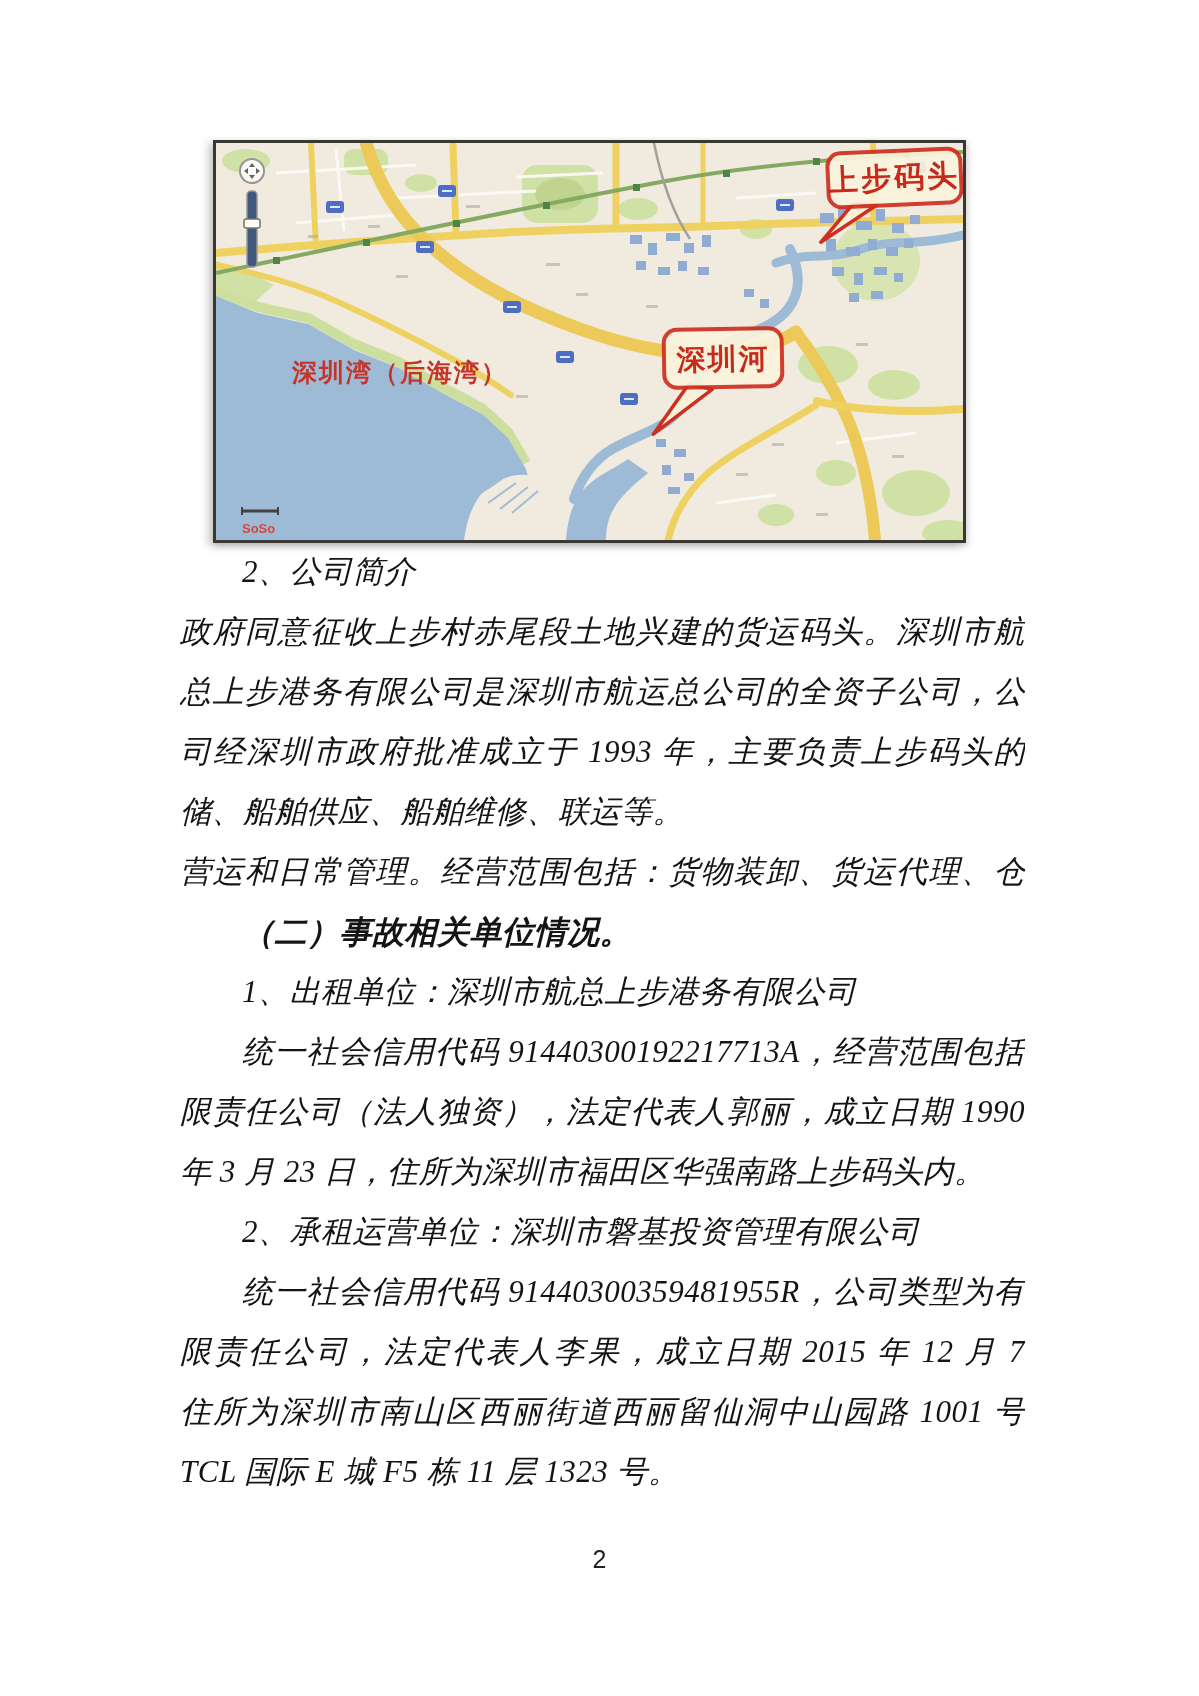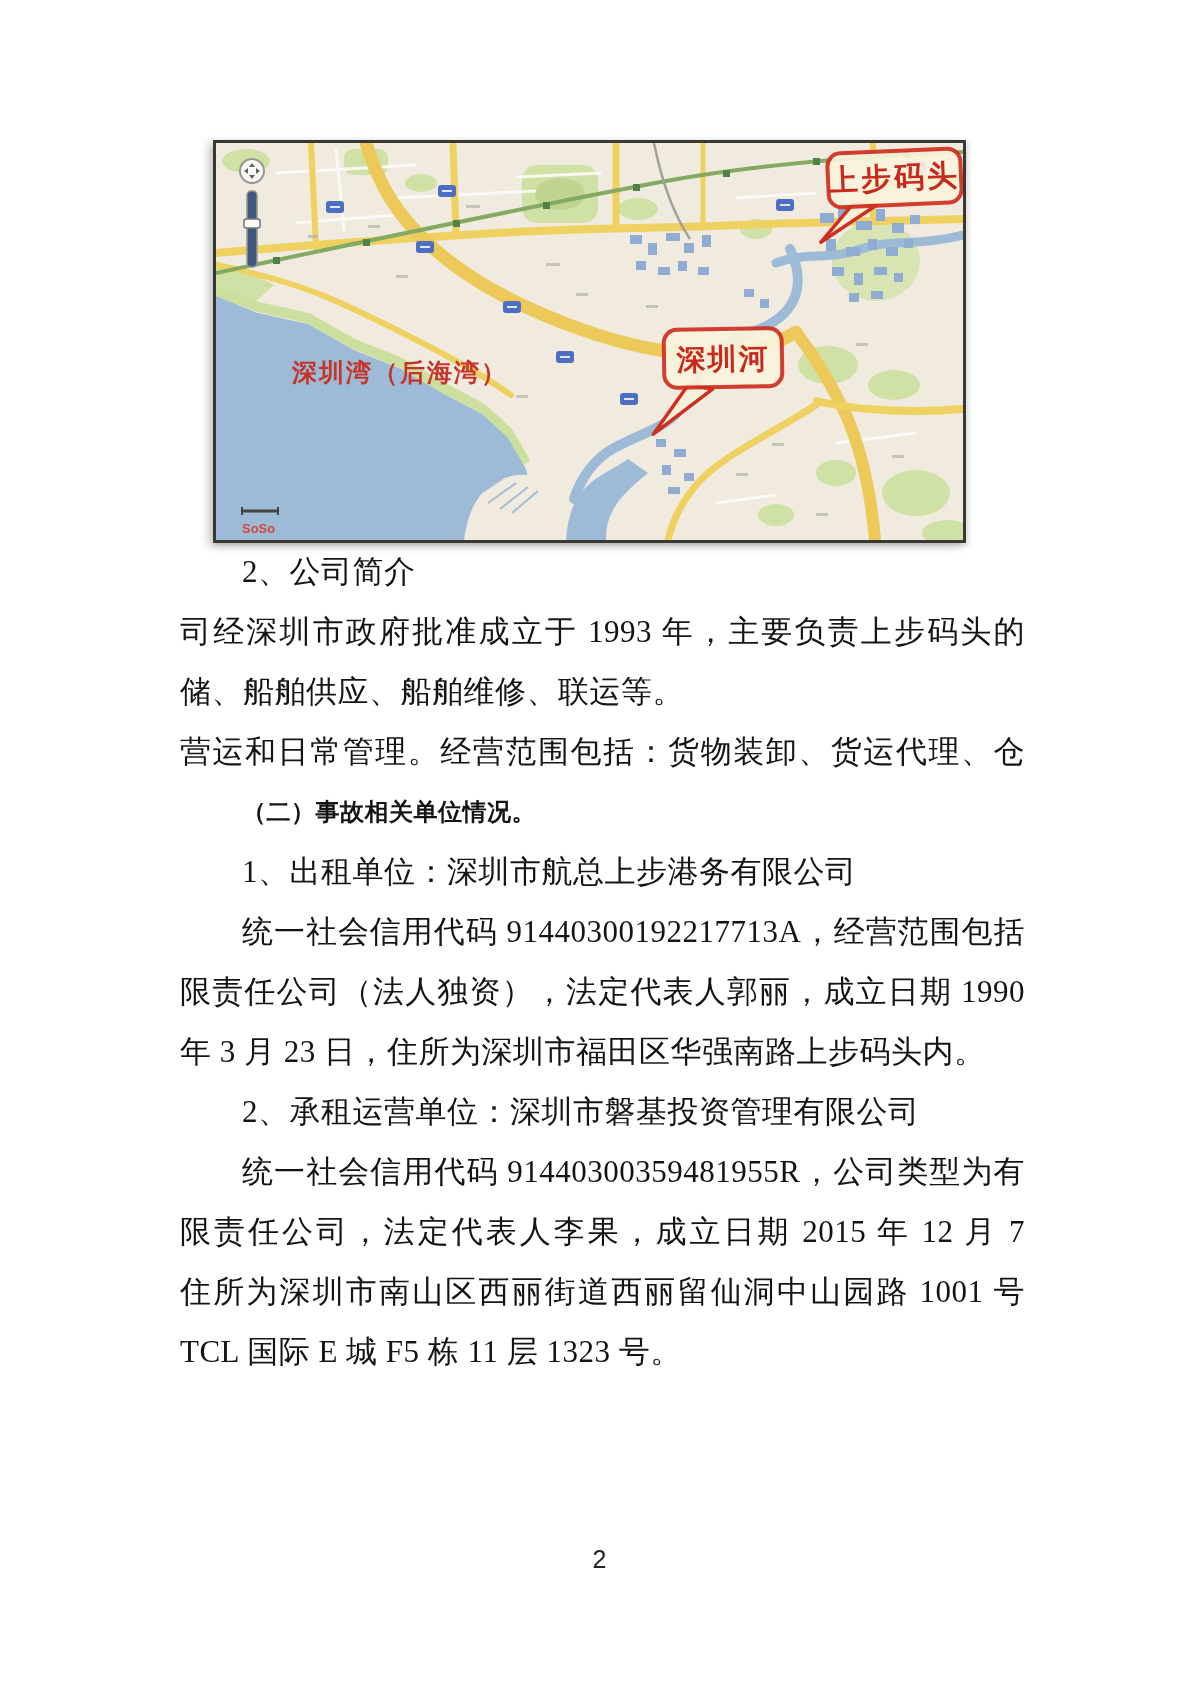--- a/index.html
+++ b/index.html
@@ -24,27 +24,28 @@
   
   .textblock{
     position:absolute;left:180px;top:542px;width:845px;
   }
   .line{
     height:60px;line-height:60px;
     font-size:31px;
     letter-spacing:0.5px;
     overflow:hidden;
     white-space:nowrap;
+    font-style:italic;
   }
   .line.jl{ text-align:justify; text-align-last:justify; white-space:normal; }
   .line.indent{ padding-left:62px; }
   .line.bold{
     font-family:"Liberation Sans", sans-serif;
     font-weight:700;
-    font-size:24px;
+    font-size:32px;
   }
   .pagenum{
     position:absolute;left:0;top:1545px;width:1199px;
     text-align:center;
     font-family:"Liberation Sans", sans-serif;
     font-size:25px;color:#222;
   }
 </style>
 </head>
 <body>
@@ -243,20 +244,22 @@
       <g transform="rotate(-1 507 215)">
         <polygon points="472,241 436,290 496,246" fill="#f8f1d9" stroke="#cf2f20" stroke-width="3.5" stroke-linejoin="round"></polygon>
         <rect x="448" y="186" width="118" height="58" rx="13" fill="#faf4dd" opacity="0.92" stroke="#cf2f20" stroke-width="4"></rect>
         <text x="507" y="226" font-size="29" font-weight="bold" fill="#c8291d" text-anchor="middle" letter-spacing="2">深圳河</text>
       </g>
     </svg>
   </div>
 
   <div class="textblock">
     <div class="line indent">2、公司简介</div>
+    <div class="line jl">政府同意征收上步村赤尾段土地兴建的货运码头。深圳市航</div>
+    <div class="line jl">总上步港务有限公司是深圳市航运总公司的全资子公司，公</div>
     <div class="line jl">司经深圳市政府批准成立于 1993 年，主要负责上步码头的</div>
     <div class="line">储、船舶供应、船舶维修、联运等。</div>
     <div class="line jl">营运和日常管理。经营范围包括：货物装卸、货运代理、仓</div>
     <div class="line indent bold">（二）事故相关单位情况。</div>
     <div class="line indent">1、出租单位：深圳市航总上步港务有限公司</div>
     <div class="line indent jl">统一社会信用代码 91440300192217713A，经营范围包括</div>
     <div class="line jl">限责任公司（法人独资），法定代表人郭丽，成立日期 1990</div>
     <div class="line">年 3 月 23 日，住所为深圳市福田区华强南路上步码头内。</div>
     <div class="line indent">2、承租运营单位：深圳市磐基投资管理有限公司</div>
     <div class="line indent jl">统一社会信用代码 91440300359481955R，公司类型为有</div>

